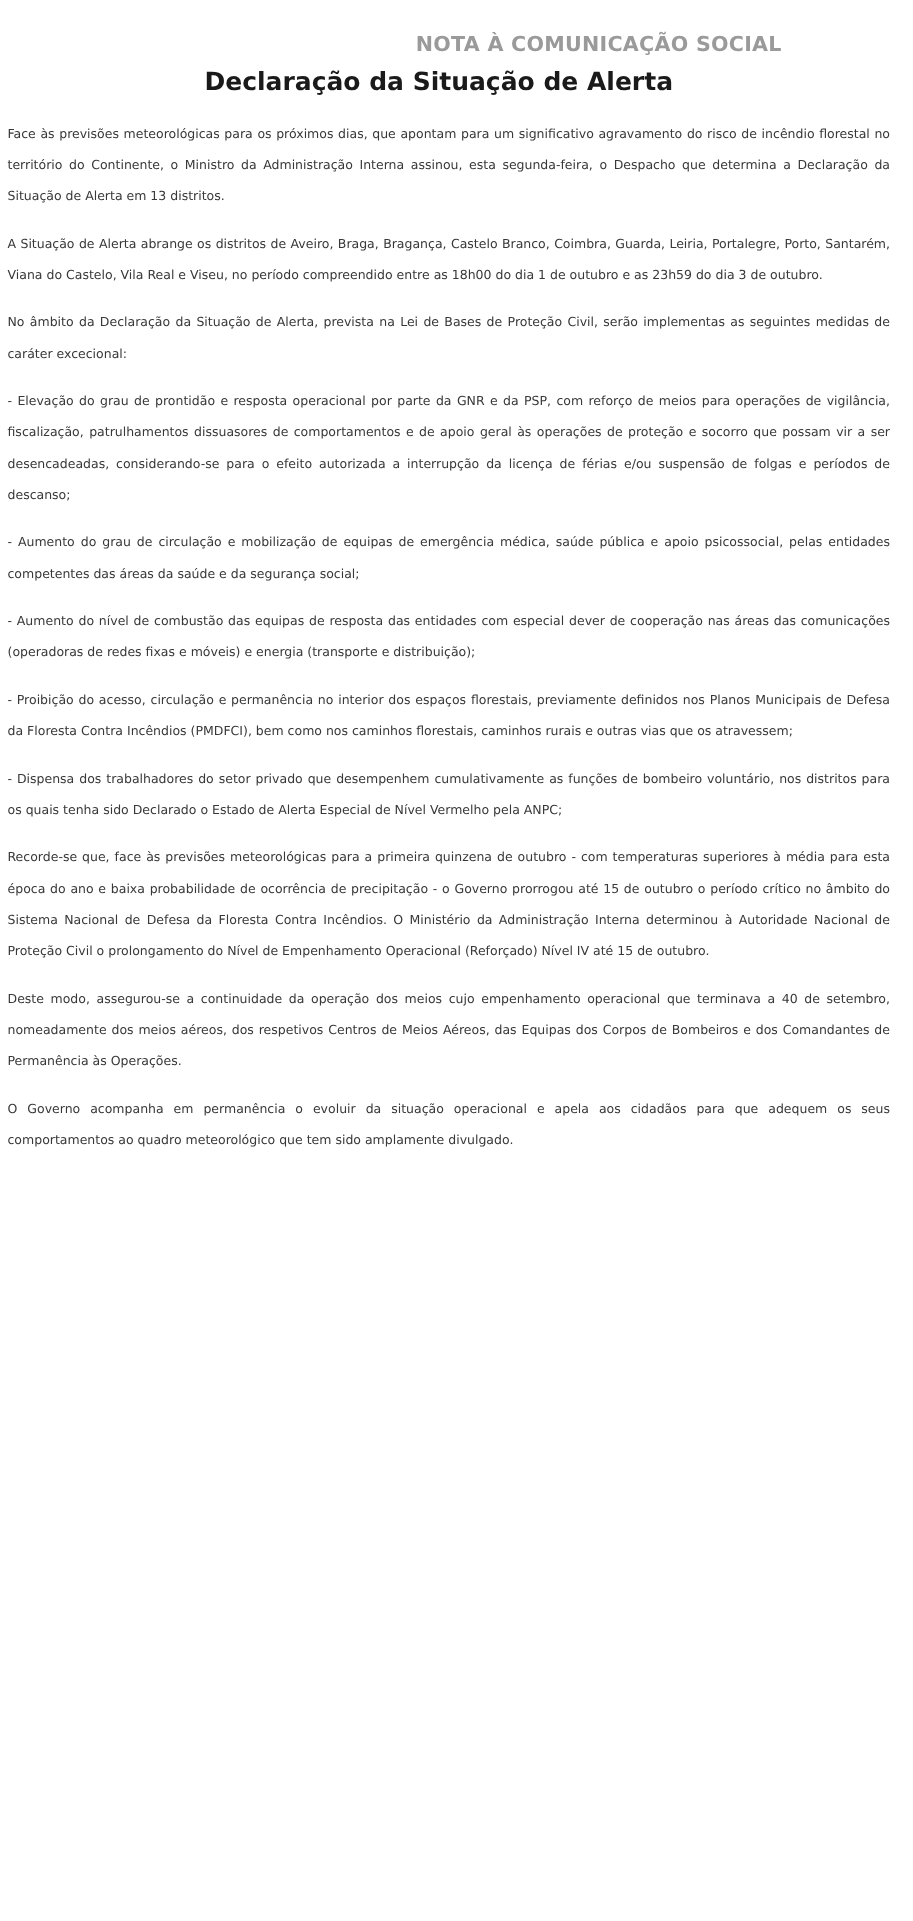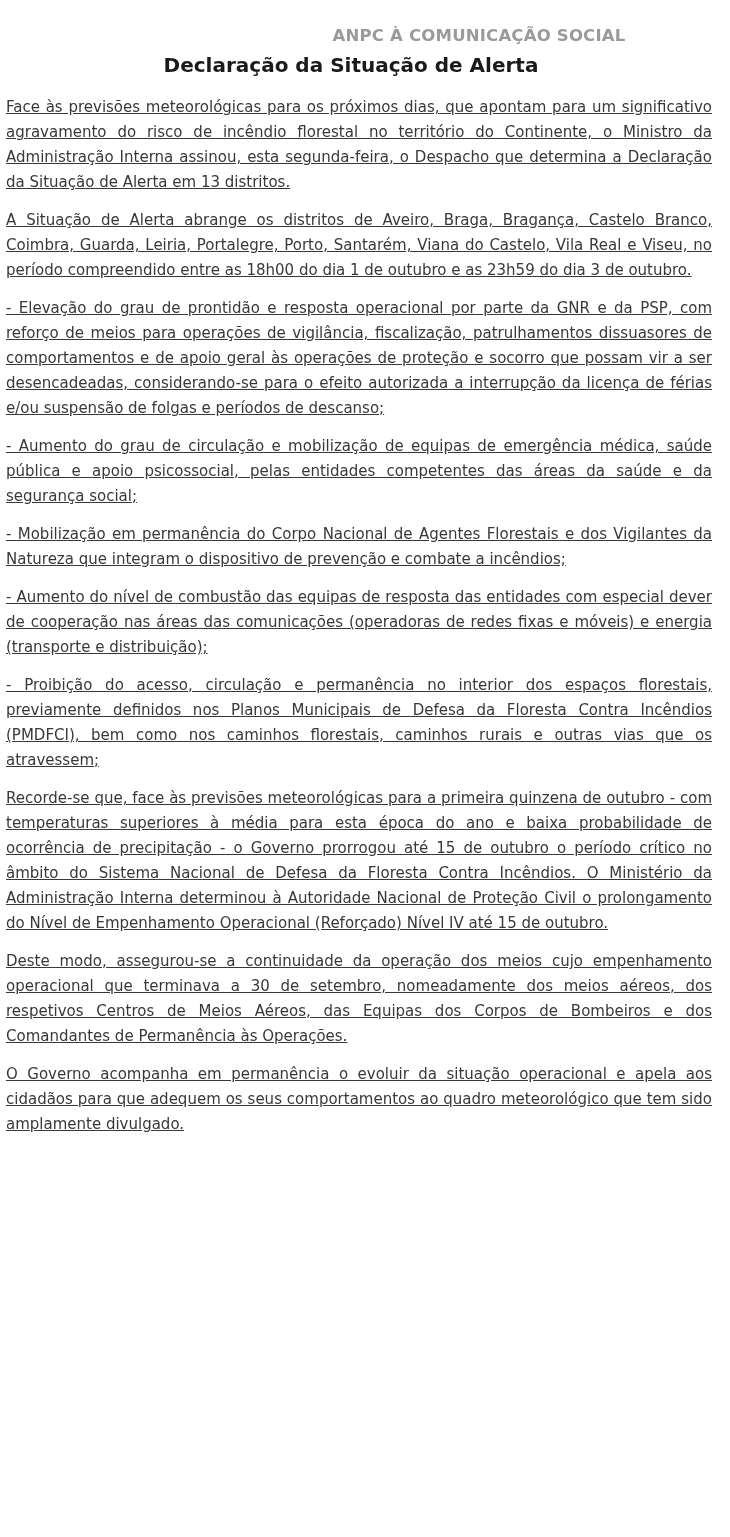--- a/index.html
+++ b/index.html
@@ -29,38 +29,38 @@
     margin: 4px 0 18px 0;
     padding-right: 16px;
     text-align: center;
     font-size: 20px;
     font-weight: bold;
     color: var(--title-color, #1a1a1a);
   }
   .body .par {
     margin: 0 0 13px 0;
     text-align: justify;
-    font-size: 15px;
+    font-size: 10px;
     line-height: 25px;
     color: var(--body-color, #383838);
-    text-decoration: underline;
   }
 </style>
 </head>
 <body>
 
 <div class="doc">
-  <p class="kicker">ANPC À COMUNICAÇÃO SOCIAL</p>
+  <p class="kicker">NOTA À COMUNICAÇÃO SOCIAL</p>
   <p class="title">Declaração da Situação de Alerta</p>
   <div class="body">
       <p class="par">Face às previsões meteorológicas para os próximos dias, que apontam para um significativo agravamento do risco de incêndio florestal no território do Continente, o Ministro da Administração Interna assinou, esta segunda-feira, o Despacho que determina a Declaração da Situação de Alerta em 13 distritos.</p>
       <p class="par">A Situação de Alerta abrange os distritos de Aveiro, Braga, Bragança, Castelo Branco, Coimbra, Guarda, Leiria, Portalegre, Porto, Santarém, Viana do Castelo, Vila Real e Viseu, no período compreendido entre as 18h00 do dia 1 de outubro e as 23h59 do dia 3 de outubro.</p>
+      <p class="par">No âmbito da Declaração da Situação de Alerta, prevista na Lei de Bases de Proteção Civil, serão implementas as seguintes medidas de caráter excecional:</p>
       <p class="par">- Elevação do grau de prontidão e resposta operacional por parte da GNR e da PSP, com reforço de meios para operações de vigilância, fiscalização, patrulhamentos dissuasores de comportamentos e de apoio geral às operações de proteção e socorro que possam vir a ser desencadeadas, considerando-se para o efeito autorizada a interrupção da licença de férias e/ou suspensão de folgas e períodos de descanso;</p>
       <p class="par">- Aumento do grau de circulação e mobilização de equipas de emergência médica, saúde pública e apoio psicossocial, pelas entidades competentes das áreas da saúde e da segurança social;</p>
-      <p class="par">- Mobilização em permanência do Corpo Nacional de Agentes Florestais e dos Vigilantes da Natureza que integram o dispositivo de prevenção e combate a incêndios;</p>
       <p class="par">- Aumento do nível de combustão das equipas de resposta das entidades com especial dever de cooperação nas áreas das comunicações (operadoras de redes fixas e móveis) e energia (transporte e distribuição);</p>
       <p class="par">- Proibição do acesso, circulação e permanência no interior dos espaços florestais, previamente definidos nos Planos Municipais de Defesa da Floresta Contra Incêndios (PMDFCI), bem como nos caminhos florestais, caminhos rurais e outras vias que os atravessem;</p>
+      <p class="par">- Dispensa dos trabalhadores do setor privado que desempenhem cumulativamente as funções de bombeiro voluntário, nos distritos para os quais tenha sido Declarado o Estado de Alerta Especial de Nível Vermelho pela ANPC;</p>
       <p class="par">Recorde-se que, face às previsões meteorológicas para a primeira quinzena de outubro - com temperaturas superiores à média para esta época do ano e baixa probabilidade de ocorrência de precipitação - o Governo prorrogou até 15 de outubro o período crítico no âmbito do Sistema Nacional de Defesa da Floresta Contra Incêndios. O Ministério da Administração Interna determinou à Autoridade Nacional de Proteção Civil o prolongamento do Nível de Empenhamento Operacional (Reforçado) Nível IV até 15 de outubro.</p>
-      <p class="par">Deste modo, assegurou-se a continuidade da operação dos meios cujo empenhamento operacional que terminava a 30 de setembro, nomeadamente dos meios aéreos, dos respetivos Centros de Meios Aéreos, das Equipas dos Corpos de Bombeiros e dos Comandantes de Permanência às Operações.</p>
+      <p class="par">Deste modo, assegurou-se a continuidade da operação dos meios cujo empenhamento operacional que terminava a 40 de setembro, nomeadamente dos meios aéreos, dos respetivos Centros de Meios Aéreos, das Equipas dos Corpos de Bombeiros e dos Comandantes de Permanência às Operações.</p>
       <p class="par">O Governo acompanha em permanência o evoluir da situação operacional e apela aos cidadãos para que adequem os seus comportamentos ao quadro meteorológico que tem sido amplamente divulgado.</p>
     </div>
 
 </div>
 
 </body></html>

